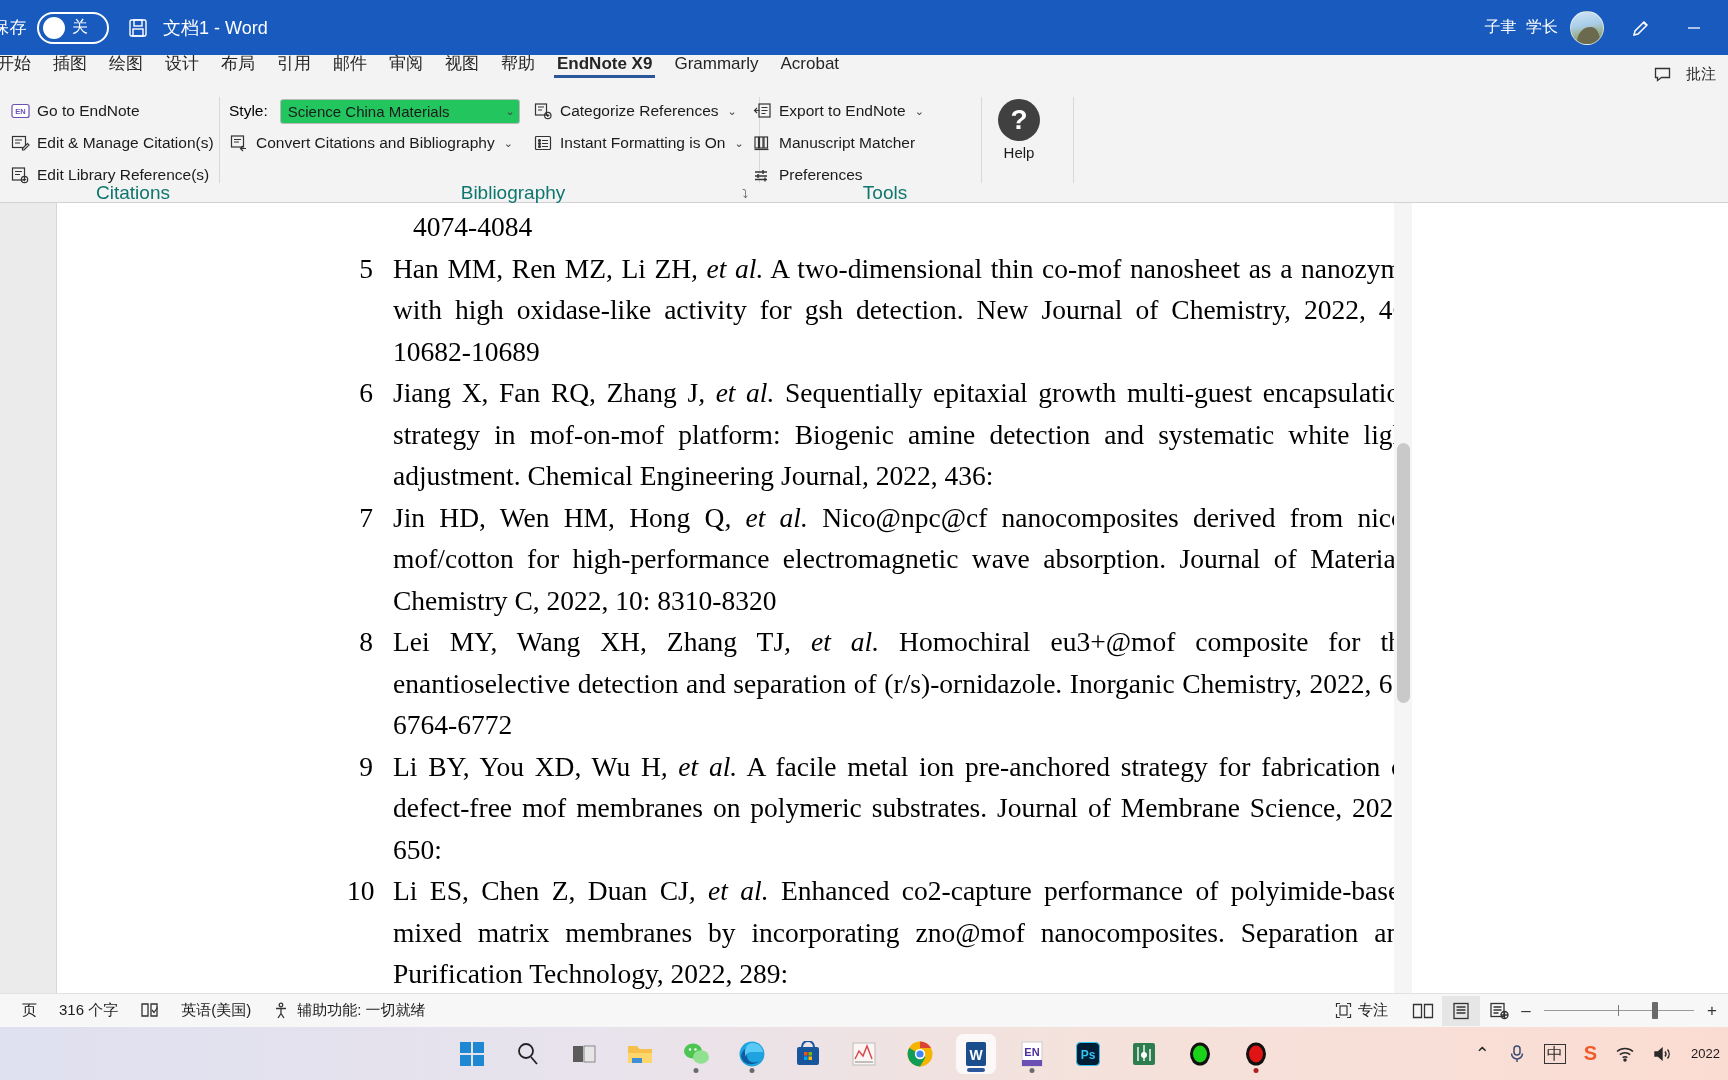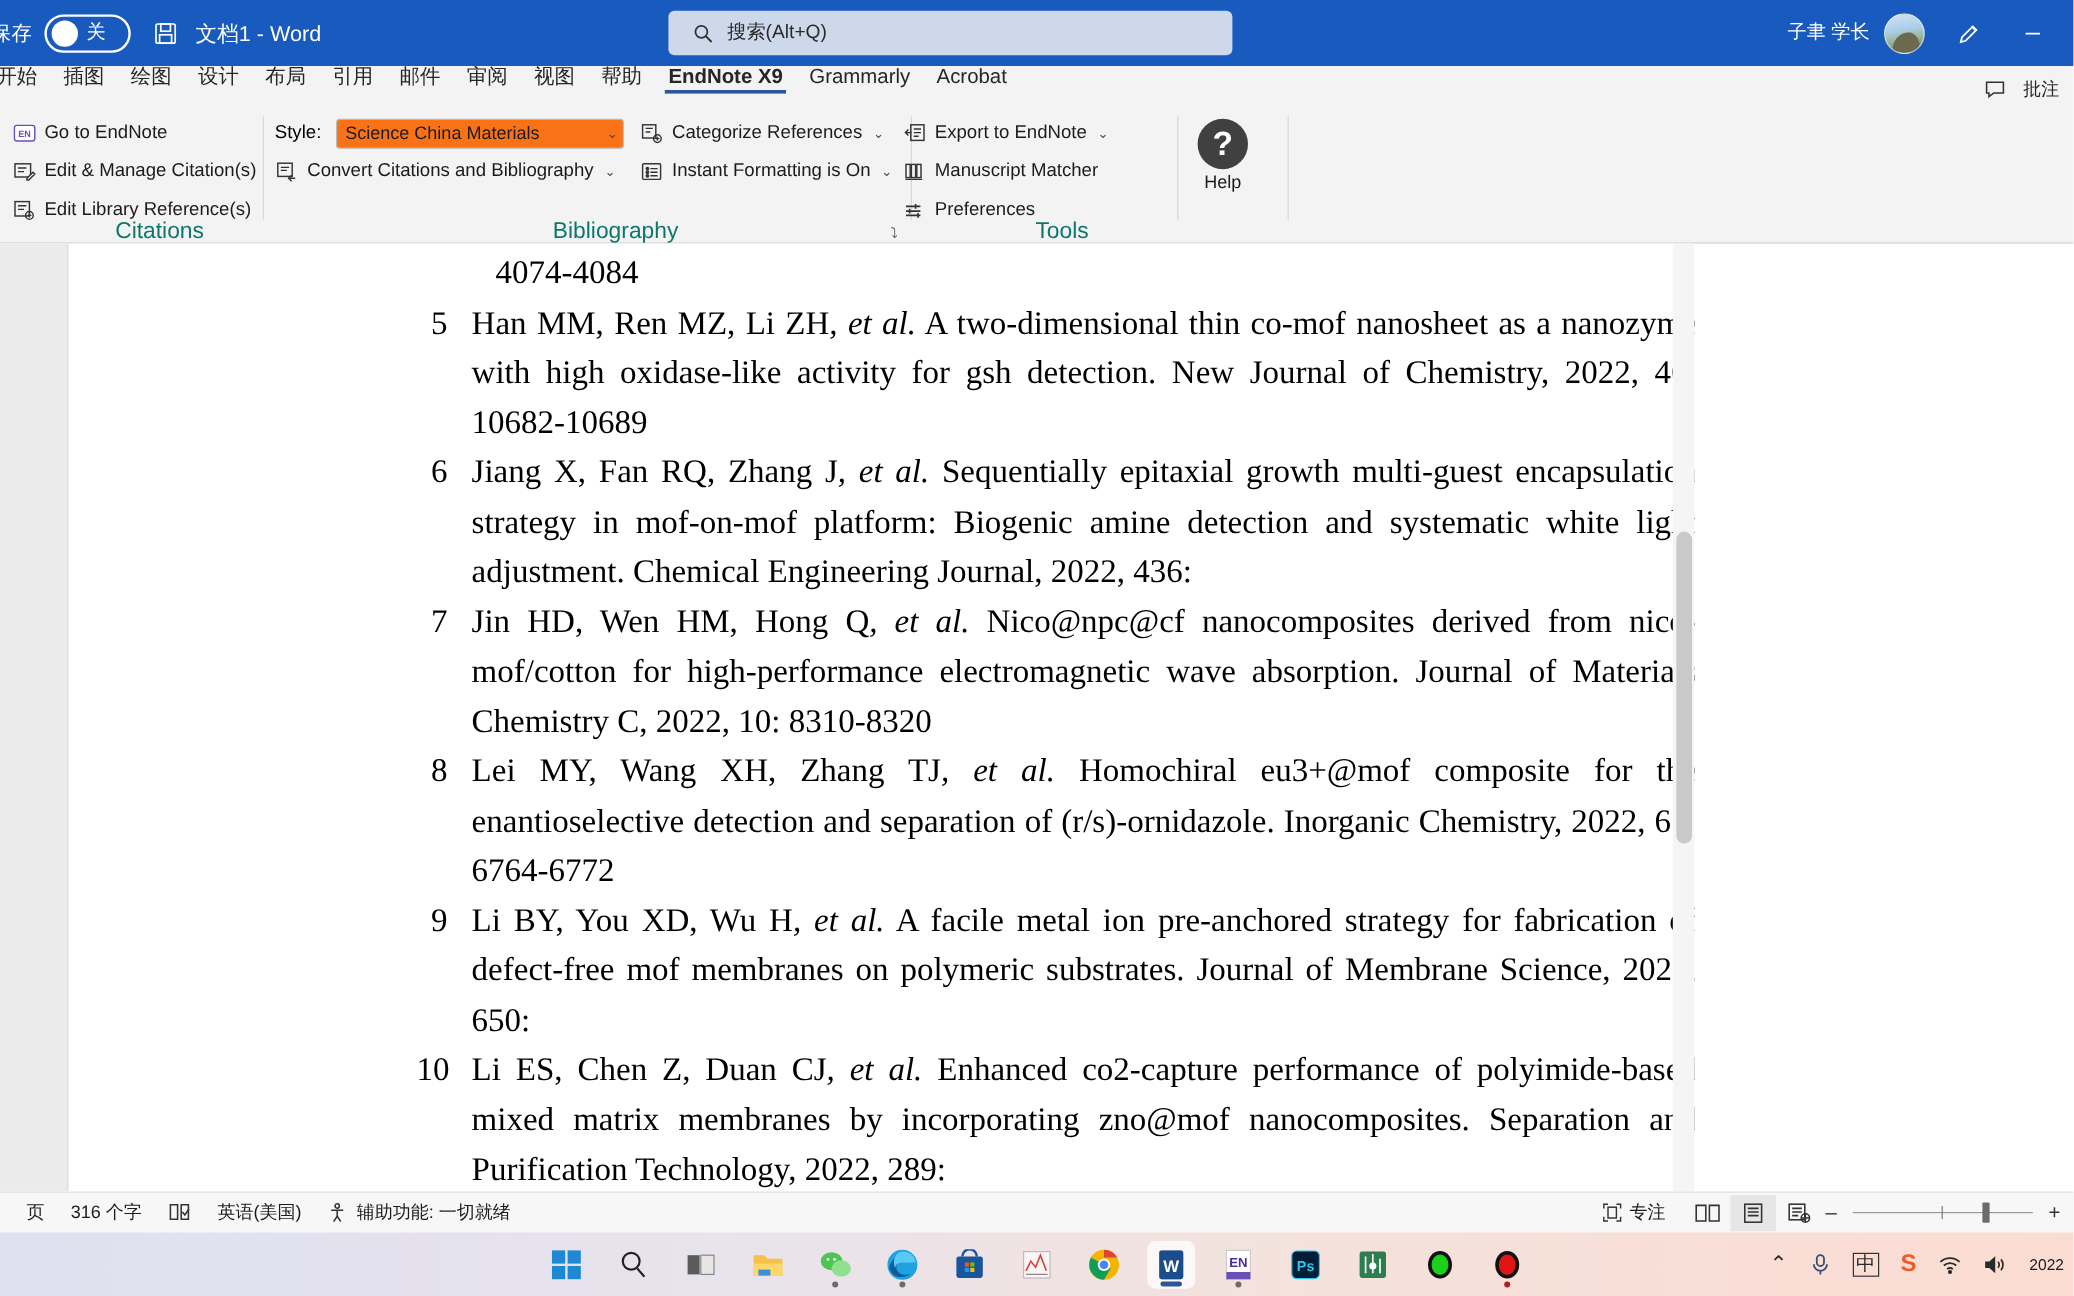--- a/index.html
+++ b/index.html
@@ -42,21 +42,21 @@
     background: #cdd8ea; border-radius: 5px;
     display: flex; align-items: center;
   }
   .searchbox .s-icon { margin-left: 20px; display:flex; }
   .searchbox .s-text { font-size: 16px; color: #2a2a2a; margin-left: 11px; }
 
   .user-area {
     position: absolute; right: 0; top: 0; height: 55px;
     display: flex; align-items: center;
   }
-  .user-name { font-size: 16px; color: #fff; white-space: nowrap; }
+  .user-name { font-size: 16px; color: #fff; white-space: nowrap; font-family: Liberation Mono, monospace; }
   .avatar {
     width: 34px; height: 34px; border-radius: 50%; margin-left: 12px;
     background: linear-gradient(170deg, #cfe4f5 0%, #a9cde8 42%, #9fb8a0 60%, #6f7c5c 100%);
     border: 1px solid rgba(255,255,255,.55);
     overflow: hidden; position: relative;
   }
   .avatar::after {
     content:""; position:absolute; left:20%; top:48%; width:70%; height:60%;
     background:#6b6a4f; border-radius:60% 40% 0 0 / 80% 70% 0 0;
   }
@@ -112,21 +112,21 @@
   
   .grp-citations { left: 0; width: 220px; }
   .grp-citations .items { position: absolute; left: 10px; top: 6px; }
 
   
   .grp-bib { left: 220px; width: 540px; }
   .grp-bib .items { position: absolute; left: 9px; top: 6px; }
   .style-row { display: flex; align-items: center; height: 32px; font-size: 15.5px; }
   .style-select {
     width: 240px; height: 25px; margin-left: 12px;
-    background: #f97316; border: 1px solid #b9b9b9; border-radius: 3px;
+    background: #22c55e; border: 1px solid #b9b9b9; border-radius: 3px;
     display: flex; align-items: center; justify-content: space-between;
     padding: 0 4px 0 7px; font-size: 15px; color: #1b1b1b;
   }
   .dialog-launcher {
     position: absolute; right: 12px; bottom: 2px;
     font-size: 12px; color: #555;
   }
   .grp-bib2 { left: 525px; width: 235px; }
 
   
@@ -245,29 +245,20 @@
   </div>
   <span class="save-icon">
     <svg width="22" height="22" viewBox="0 0 22 22" fill="none" stroke="#ffffff" stroke-width="1.4">
       <rect x="3" y="3" width="16" height="16" rx="1.5"></rect>
       <rect x="7" y="3" width="8" height="6"></rect>
       <rect x="6" y="12" width="10" height="7"></rect>
     </svg>
   </span>
   <span class="doc-title">文档1 - Word</span>
 
-  <div class="searchbox">
-    <span class="s-icon">
-      <svg width="18" height="18" viewBox="0 0 18 18" fill="none" stroke="#333" stroke-width="1.5">
-        <circle cx="7.5" cy="7.5" r="5"></circle>
-          <line x1="11.2" y1="11.2" x2="16" y2="16"></line>
-      </svg>
-    </span>
-    <span class="s-text">搜索(Alt+Q)</span>
-  </div>
 
   <div class="user-area">
     <span class="user-name">子聿 学长</span>
     <span class="avatar"></span>
     <span class="pen-btn">
       <svg width="22" height="22" viewBox="0 0 22 22" fill="none" stroke="#fff" stroke-width="1.5">
         <path d="M4 18l1-4 9-9 3 3-9 9-4 1z"></path>
           <path d="M13 5l3 3"></path>
       </svg>
     </span>

